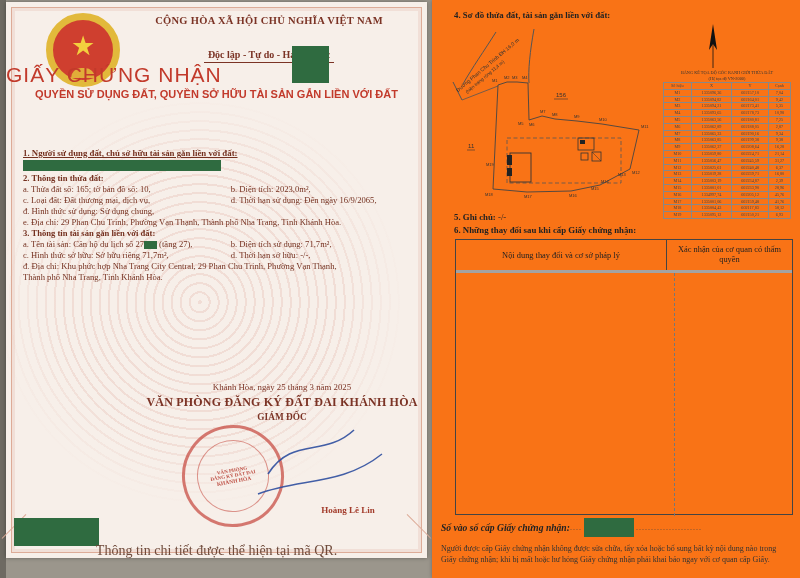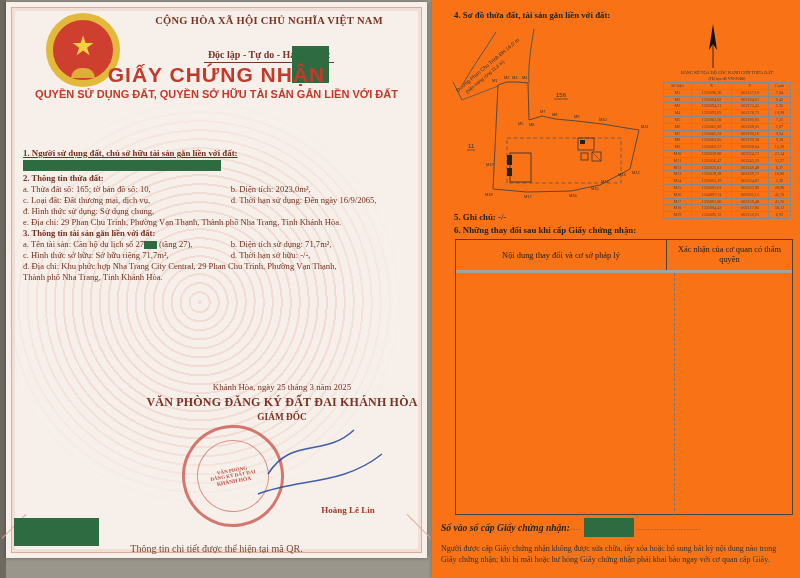--- a/index.html
+++ b/index.html
@@ -23,22 +23,22 @@
      background:#cf3f2f;border:7px solid #e2b93b;box-sizing:border-box;}
   .emblem .star{position:absolute;left:8px;top:2px;width:74px;height:66px;display:flex;align-items:center;justify-content:center;
      color:#f3d03e;font-size:27px;}
   .emblem .gear{position:absolute;left:33px;top:57px;width:24px;height:10px;border-radius:12px 12px 0 0;background:#e2b93b;opacity:.9;}
   .nat-header{position:absolute;left:118px;top:13px;width:290px;text-align:center;color:#7b3325;}
   .nat-country{font-size:10.5px;font-weight:bold;letter-spacing:.3px;}
   .nat-motto{display:inline-block;margin-top:3px;font-size:10px;font-weight:bold;
      border-bottom:1px solid #7b3325;padding:0 4px 2px 4px;}
   .redact{background:#2f6b40;}
   .redact-serial{position:absolute;left:286px;top:44px;width:37px;height:37px;}
-  .cert-title{position:absolute;left:0;top:61px;width:100%;text-align:center;color:#c23a2b;
-     font-family:"Liberation Sans",sans-serif;font-weight:bold;font-size:21px;letter-spacing:1px;}
+  .cert-title{position:absolute;left:0;top:61px;width:100%;text-align:left;color:#c23a2b;
+     font-family:"Liberation Sans",sans-serif;font-weight:normal;font-size:21px;letter-spacing:1px;}
   .cert-subtitle{position:absolute;left:0;top:86px;width:100%;text-align:center;color:#c23a2b;
      font-family:"Liberation Sans",sans-serif;font-weight:bold;font-size:11px;white-space:nowrap;}
   .body1{position:absolute;left:17px;top:146px;width:392px;color:#74301f;font-size:8.6px;line-height:11px;}
   .sec-h{font-weight:bold;}
   .sec-h.u{text-decoration:underline;font-size:8.8px;}
   .redact-bar{width:198px;height:11px;margin:1px 0 2px 0;}
   .two-col{display:flex;}
   .two-col .l{width:53%;}
   .two-col .r{width:47%;}
   .inline-redact{display:inline-block;width:13px;height:8px;vertical-align:middle;margin-right:2px;}
@@ -52,21 +52,21 @@
      color:rgba(181,54,42,.85);text-align:center;}
   .stamp .inner{border:1px solid rgba(196,69,58,.55);border-radius:50%;width:70px;height:70px;
      display:flex;flex-direction:column;align-items:center;justify-content:center;}
   .stamp .s1{font-size:5px;font-weight:bold;}
   .stamp .s2{font-size:5px;font-weight:bold;}
   .stamp .s3{font-size:5.5px;font-weight:bold;}
   .sig-svg{position:absolute;left:248px;top:416px;}
   .signer{position:absolute;left:282px;top:503px;width:120px;text-align:center;
      font-size:9px;font-weight:bold;color:#a33c2c;}
   .redact-bottom{position:absolute;left:8px;top:516px;width:85px;height:28px;}
-  .qr-note{position:absolute;left:0;top:541px;width:100%;text-align:center;font-size:10px;color:#6f4a3a;}
+  .qr-note{position:absolute;left:0;top:541px;width:100%;text-align:center;font-size:14px;color:#6f4a3a;}
 
   
   .page2{position:absolute;left:432px;top:0;width:368px;height:578px;background:#f97316;
          box-shadow:0 0 4px rgba(0,0,0,.3);color:#222;}
   .p2-heading{position:absolute;left:22px;top:10px;font-size:8.8px;font-weight:bold;}
   .north{position:absolute;left:272px;top:24px;}
   .map-svg{position:absolute;left:10px;top:26px;}
   .coord-box{position:absolute;left:231px;top:70px;width:128px;}
   .coord-title{font-size:4.3px;text-align:center;line-height:5.5px;color:#333;}
   .coord-box table{width:100%;border-collapse:collapse;margin-top:1px;}

